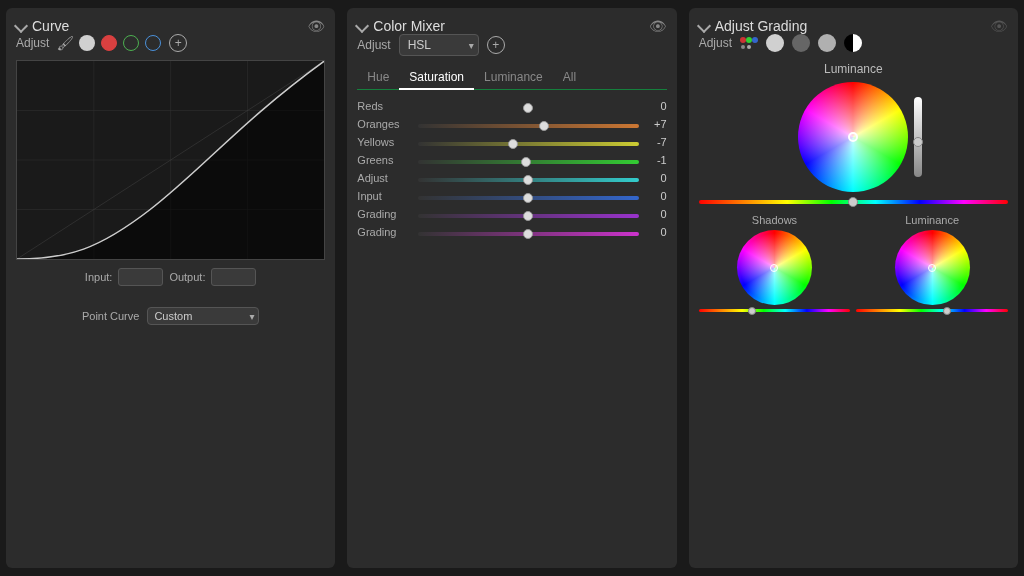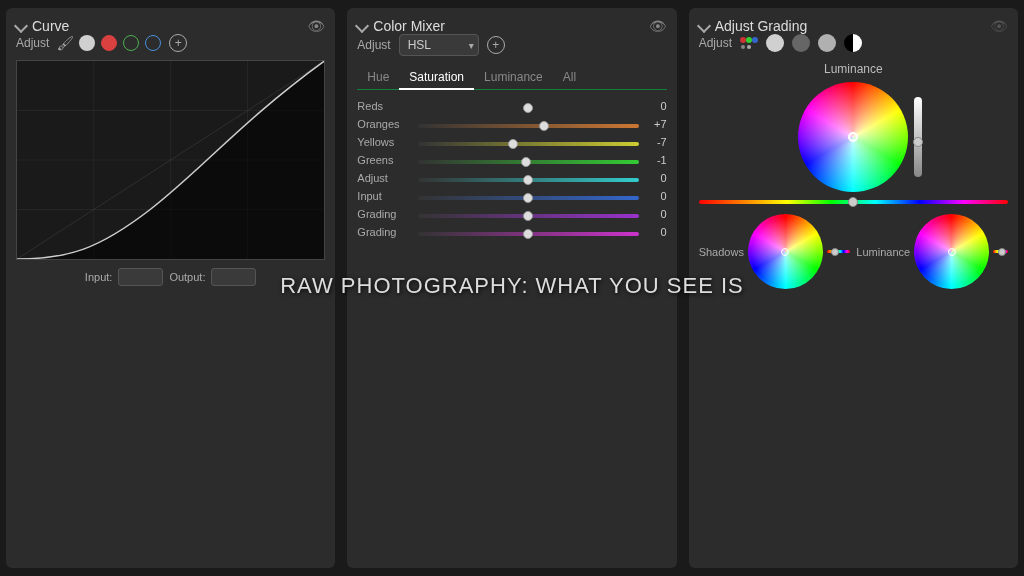--- a/index.html
+++ b/index.html
@@ -437,21 +437,21 @@
 
     .sh-label {
       font-size: 11px;
       color: #aaa;
       text-align: center;
     }
 
     .sh-col {
       flex: 1;
       display: flex;
-      flex-direction: row;
+      flex-direction: column;
       align-items: center;
       gap: 4px;
     }
 
     .small-wheel {
       width: 75px;
       height: 75px;
       border-radius: 50%;
       background: conic-gradient(
         #ff0000 0deg,
@@ -583,20 +583,31 @@
       </svg>
     </div>
 
     <div class="input-output-row">
       <span class="io-label">Input:</span>
       <input class="io-input" type="text" value="" style="">
       <span class="io-label">Output:</span>
       <input class="io-input" type="text" value="" style="">
     </div>
 
+    <div class="point-curve-row">
+      <span class="point-curve-label">Point Curve</span>
+      <div class="select-wrapper">
+        <select class="custom-select">
+          <option>Custom</option>
+          <option>Linear</option>
+          <option>Medium Contrast</option>
+          <option>Strong Contrast</option>
+        </select>
+      </div>
+    </div>
   </div>
 
   <div class="panel">
     <div class="panel-header">
       <div class="panel-title-row">
         <span class="chevron-icon"></span>
         <span class="panel-title">Color Mixer</span>
       </div>
       <span class="eye-icon">👁</span>
     </div>
@@ -768,16 +779,15 @@
         </div>
         <div class="sh-hue-slider">
           <div class="sh-hue-thumb" style="left:60%;"></div>
         </div>
       </div>
     </div>
 
   </div>
 
   <div class="overlay">
-    <span class="overlay-subtitle">RAW PHOTOGRAPHY: WHAT YOU SEE IS</span>
   </div>
 
 </div>
 
 </body></html>

